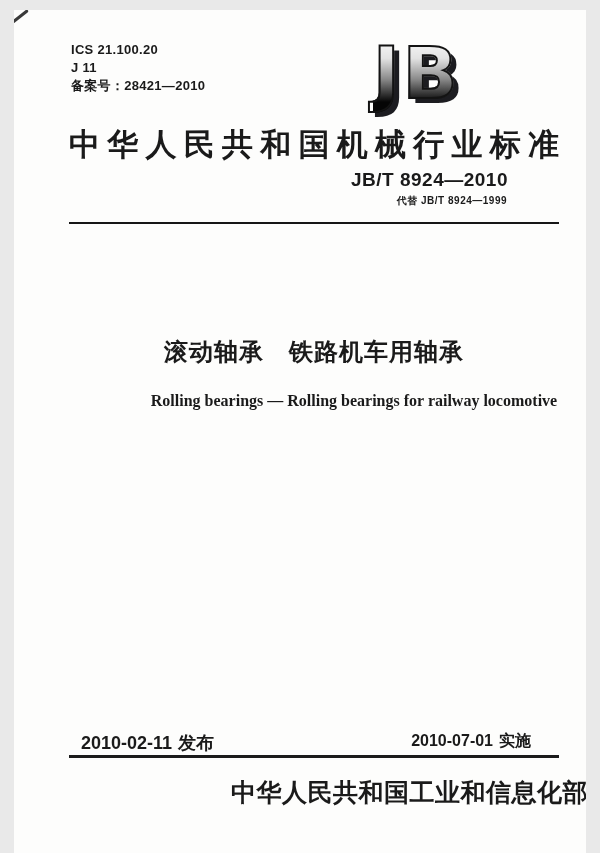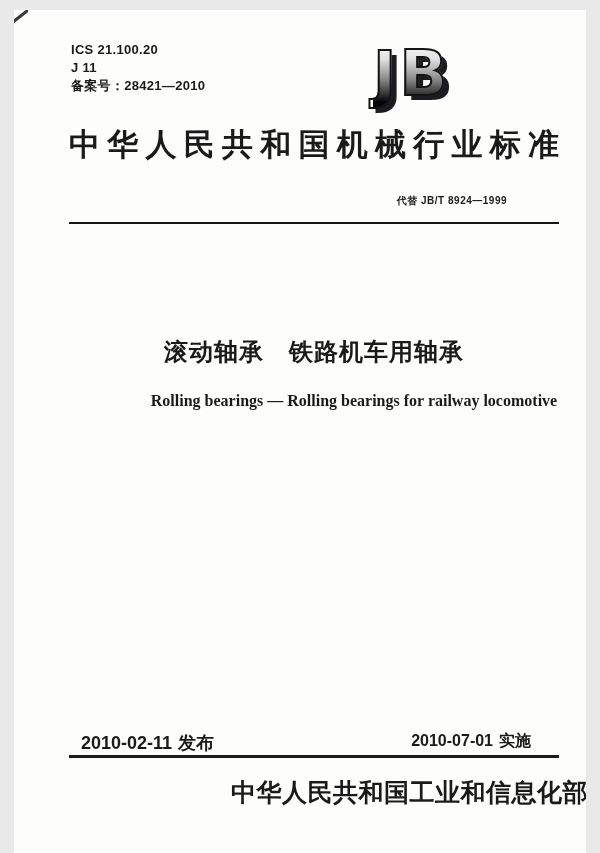--- a/index.html
+++ b/index.html
@@ -48,21 +48,21 @@
     right: 28px;
     width: 185px;
     height: 95px;
   }
   .logo span {
     position: absolute;
     top: 0;
     left: 0;
     font-family: "DejaVu Sans", sans-serif;
     font-weight: 900;
-    font-size: 63px;
+    font-size: 72px;
     line-height: 95px;
     letter-spacing: 3px;
   }
   .logo .logo-shadow {
     left: 6px;
     top: 5px;
     color: #1c1c20;
   }
   .logo .logo-face {
     background: linear-gradient(#ffffff 8%, #e3e3e3 34%, #8a8a8a 56%, #050505 80%);
@@ -203,20 +203,21 @@
     <div>备案号：28421—2010</div>
   </div>
 
   <div class="logo">
     <span class="logo-shadow">JB</span>
     <span class="logo-face">JB</span>
   </div>
 
   <div class="std-title">中华人民共和国机械行业标准</div>
 
+  <div class="std-no">JB/T 8924—2010</div>
   <div class="std-replaces">代替 JB/T 8924—1999</div>
 
   <div class="rule-top"></div>
 
   <div class="doc-title-cn">滚动轴承　铁路机车用轴承</div>
   <div class="doc-title-en">Rolling bearings — Rolling bearings for railway locomotive</div>
 
   <div class="date-issue">
     <span>2010-02-11</span><span class="cjk">发布</span>
   </div>

